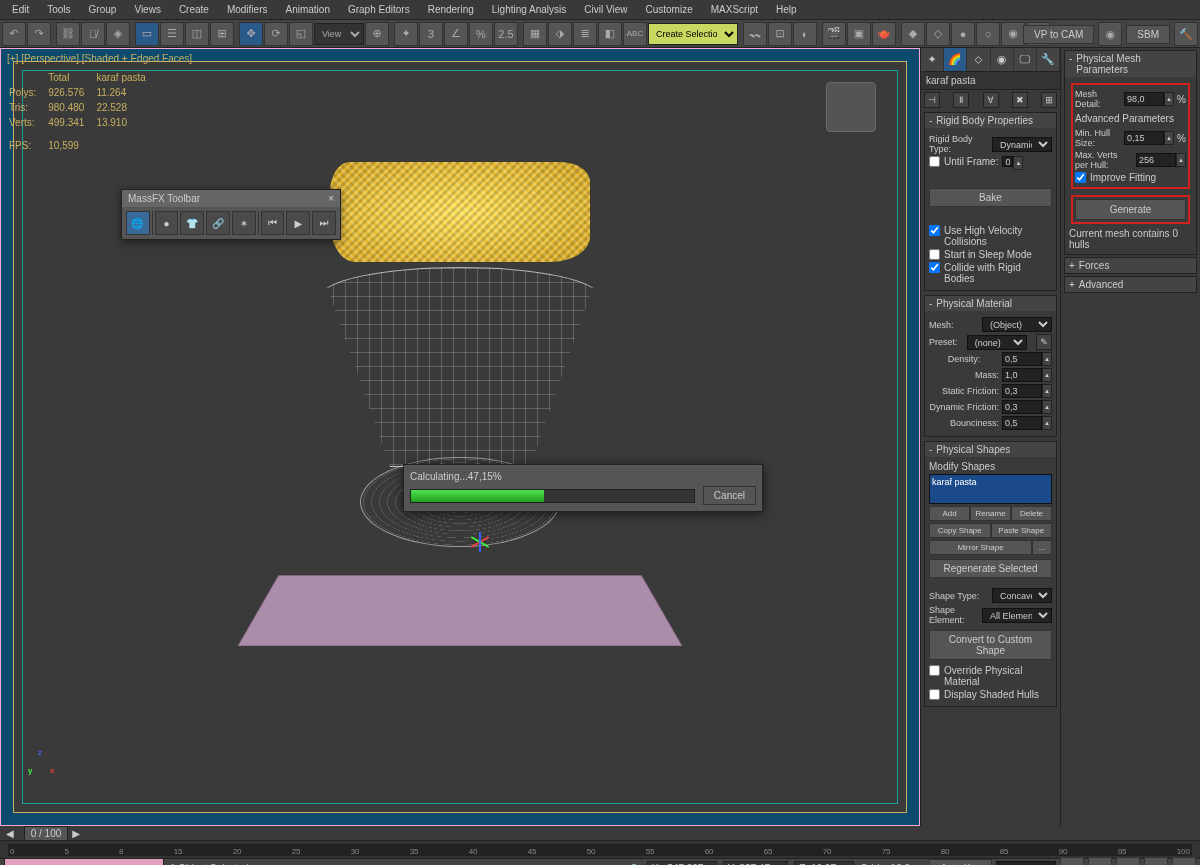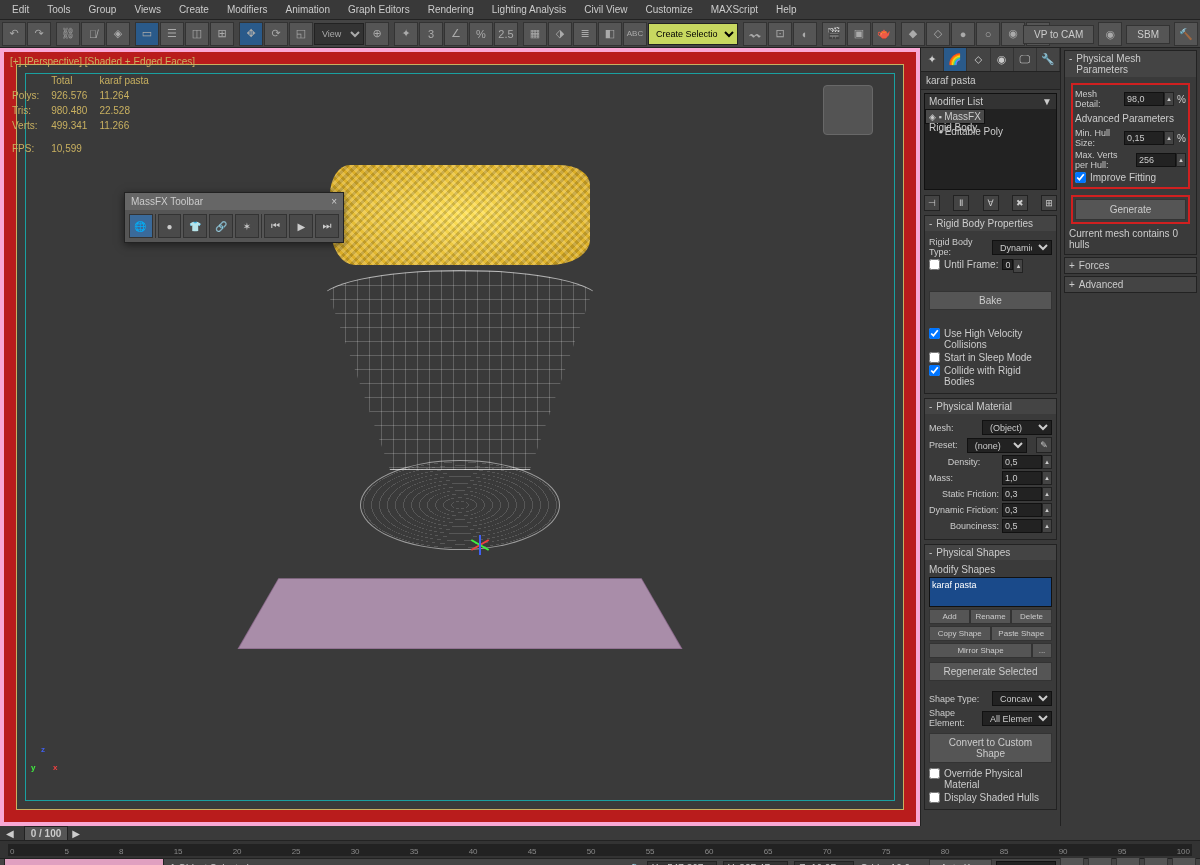--- a/index.html
+++ b/index.html
@@ -5,21 +5,21 @@
 * { margin:0; padding:0; box-sizing:border-box; font-family:'Segoe UI',Tahoma,sans-serif; font-size:10px; color:#ccc; user-select:none; }
 body { background:#393939; width:1200px; height:865px; overflow:hidden; position:relative; }
 .menubar { height:20px; background:#393939; display:flex; align-items:center; padding:0 4px; gap:2px; border-bottom:1px solid #222; }
 .menubar span { padding:2px 8px; cursor:pointer; }
 .toolbar { height:28px; background:#444; display:flex; align-items:center; padding:0 2px; gap:1px; border-bottom:1px solid #222; }
 .tbtn { width:24px; height:24px; background:#555; border:1px solid #333; display:flex; align-items:center; justify-content:center; cursor:pointer; font-size:11px; color:#aaa; }
 .tbtn.blue { background:#2a5a8a; }
 .tsep { width:3px; }
 .tinput { height:22px; background:#333; border:1px solid #222; padding:0 3px; font-size:9px; color:#aaa; }
 .main { display:flex; height:778px; }
-.vp-area { flex:1; background:#b91c1c; position:relative; border:4px solid #f9a8d4; }
+.vp-area { flex:1; background:#0c4a6e; position:relative; border:1px solid #f9a8d4; }
 .vp-label { position:absolute; top:4px; left:6px; color:#c8b060; font-size:10px; z-index:5; }
 .stats { position:absolute; top:20px; left:6px; color:#c8b060; font-size:10px; line-height:13px; z-index:5; }
 .stats td { padding-right:10px; color:#c8b060; }
 .viewport { position:absolute; inset:12px; border:1px solid #c8b060; background:#3a3a3a; }
 .viewport-inner { position:absolute; inset:8px; border:1px solid #1aa0a0; }
 .viewcube { position:absolute; top:20px; right:30px; width:50px; height:50px; background:#666; border:1px solid #888; opacity:0.6; border-radius:4px; }
 .scene { position:absolute; top:100px; left:50%; transform:translateX(-50%); width:500px; height:580px; }
 .pasta { width:260px; height:100px; margin:0 auto; background:radial-gradient(#e8d060,#c8a030); border-radius:20px 30px 40px 25px / 30px 20px 25px 40px; filter:contrast(1.2); position:relative; overflow:hidden; }
 .pasta::before { content:""; position:absolute; inset:0; background:repeating-linear-gradient(45deg,rgba(255,255,255,0.15) 0 3px,transparent 3px 6px),repeating-linear-gradient(-45deg,rgba(0,0,0,0.15) 0 3px,transparent 3px 6px); }
 .glass { width:280px; height:330px; margin:5px auto 0; position:relative; }
@@ -69,21 +69,21 @@
 .listbox { background:#1a4a8a; border:1px solid #111; height:30px; padding:2px; color:#fff; font-size:9px; margin:2px 0; }
 .btnrow { display:flex; gap:0; margin:2px 0; }
 .btnrow .btn { flex:1; padding:2px 3px; font-size:8px; }
 .params-panel { width:140px; border-left:1px solid #222; overflow-y:auto; }
 .red-box { border:2px solid #d02020; margin:2px; padding:2px; }
 .timeline { height:18px; background:#333; border-top:1px solid #222; display:flex; align-items:center; padding:0 4px; position:relative; }
 .time-track { flex:1; height:12px; background:#222; position:relative; margin:0 4px; }
 .time-ticks { position:absolute; inset:0; display:flex; justify-content:space-between; align-items:flex-end; padding:0 2px; }
 .time-ticks span { font-size:8px; color:#888; }
 .slider-row { height:14px; background:#3a3a3a; display:flex; align-items:center; padding:0 6px; font-size:9px; }
-.slider-knob { display:inline-block; padding:1px 6px; background:#555; border:1px solid #222; margin-left:10px;font-weight:bold; }
+.slider-knob { display:inline-block; padding:1px 6px; background:#555; border:1px solid #222; margin-left:10px; }
 .statusbar { height:20px; background:#444; border-top:1px solid #222; display:flex; align-items:center; padding:0 4px; gap:6px; font-size:9px; }
 .statusbar .coord { background:#333; padding:1px 4px; border:1px solid #222; }
 .sb-right { margin-left:auto; display:flex; gap:4px; align-items:center; }
 .topright { position:absolute; top:22px; right:2px; display:flex; gap:4px; align-items:center; height:24px; }
 .axis-ind { position:absolute; bottom:30px; left:14px; width:30px; height:30px; }
 .axis-ind div { position:absolute; font-size:8px; font-weight:bold; }
 </style>
 </head>
 <body>
 
@@ -177,21 +177,21 @@
               <td>11.264</td>
             </tr>
         <tr>
               <td>Tris:</td>
               <td>980.480</td>
               <td>22.528</td>
             </tr>
         <tr>
               <td>Verts:</td>
               <td>499.341</td>
-              <td>11.266</td>
+              <td>13.910</td>
             </tr>
         <tr>
               <td colspan="3" style="height:6px"></td>
             </tr>
         <tr>
               <td>FPS:</td>
               <td>10,599</td>
               <td></td>
             </tr>
       </tbody>
@@ -232,43 +232,43 @@
         <div class="mbtn">👕</div>
         <div class="mbtn">🔗</div>
         <div class="mbtn">✶</div>
         <div style="width:1px;background:#333"></div>
         <div class="mbtn">⏮</div>
         <div class="mbtn">▶</div>
         <div class="mbtn">⏭</div>
       </div>
     </div>
 
+    <div class="progress-dlg">
+      <div class="txt">Calculating...47,15%</div>
+      <div class="progress-row">
+        <div class="pbar">
+            <div class="pfill"></div>
+          </div>
+        <button class="btn">Cancel</button>
+      </div>
+    </div>
   </div>
 
   <div class="right">
 
     <div class="cmd-panel">
       <div class="cmd-tabs">
         <div class="cmd-tab">✦</div>
         <div class="cmd-tab active">🌈</div>
         <div class="cmd-tab">⬦</div>
         <div class="cmd-tab">◉</div>
         <div class="cmd-tab">🖵</div>
         <div class="cmd-tab">🔧</div>
       </div>
       <div class="obj-name">karaf pasta</div>
-      <div class="modlist">
-        <div class="modlist-hdr">
-            <span>Modifier List</span>
-            <span>▼</span>
-          </div>
-        <div class="mod-item sel">◈ ▪ <span>MassFX Rigid Body</span></div>
-        <div class="mod-item">▪ <span>Editable Poly</span></div>
-        <div style="height:50px"></div>
-      </div>
       <div class="mod-tools">
         <div class="mtbtn">⊣</div>
         <div class="mtbtn">Ⅱ</div>
         <div class="mtbtn">∀</div>
         <div class="mtbtn">✖</div>
         <div class="mtbtn">⊞</div>
       </div>
 
       <div class="rollout">
         <div class="ro-hdr">
@@ -320,35 +320,35 @@
               <div class="mtbtn">✎</div>
             </div>
           <div class="frow">
               <label style="text-align:center;flex:1">Density:</label>
               <div class="spin">
                 <input value="0,5" style="">
                 <div class="sbtn">▴</div>
               </div>
             </div>
           <div class="frow">
-              <label style="text-align:left;flex:1">Mass:</label>
+              <label style="text-align:right;flex:1">Mass:</label>
               <div class="spin">
                 <input value="1,0" style="">
                 <div class="sbtn">▴</div>
               </div>
             </div>
           <div class="frow">
               <label style="text-align:right;flex:1">Static Friction:</label>
               <div class="spin">
                 <input value="0,3" style="">
                 <div class="sbtn">▴</div>
               </div>
             </div>
           <div class="frow">
-              <label style="text-align:left;flex:1">Dynamic Friction:</label>
+              <label style="text-align:right;flex:1">Dynamic Friction:</label>
               <div class="spin">
                 <input value="0,3" style="">
                 <div class="sbtn">▴</div>
               </div>
             </div>
           <div class="frow">
               <label style="text-align:right;flex:1">Bounciness:</label>
               <div class="spin">
                 <input value="0,5" style="">
                 <div class="sbtn">▴</div>

